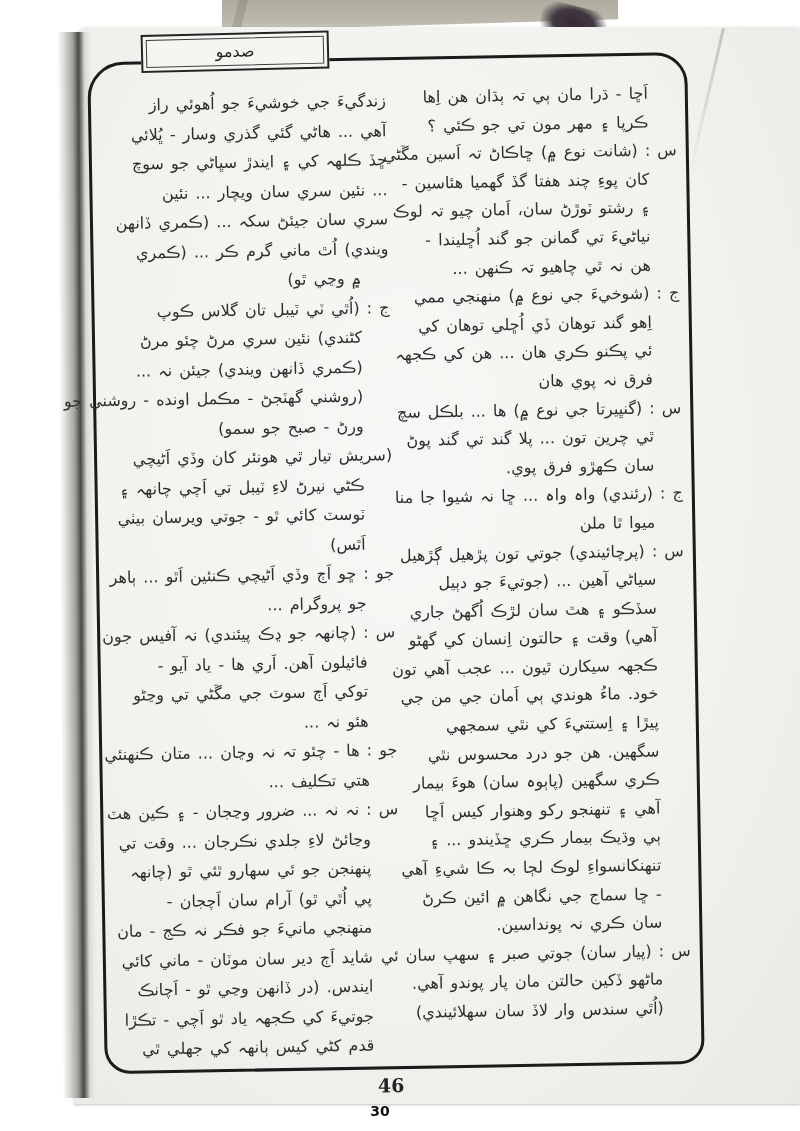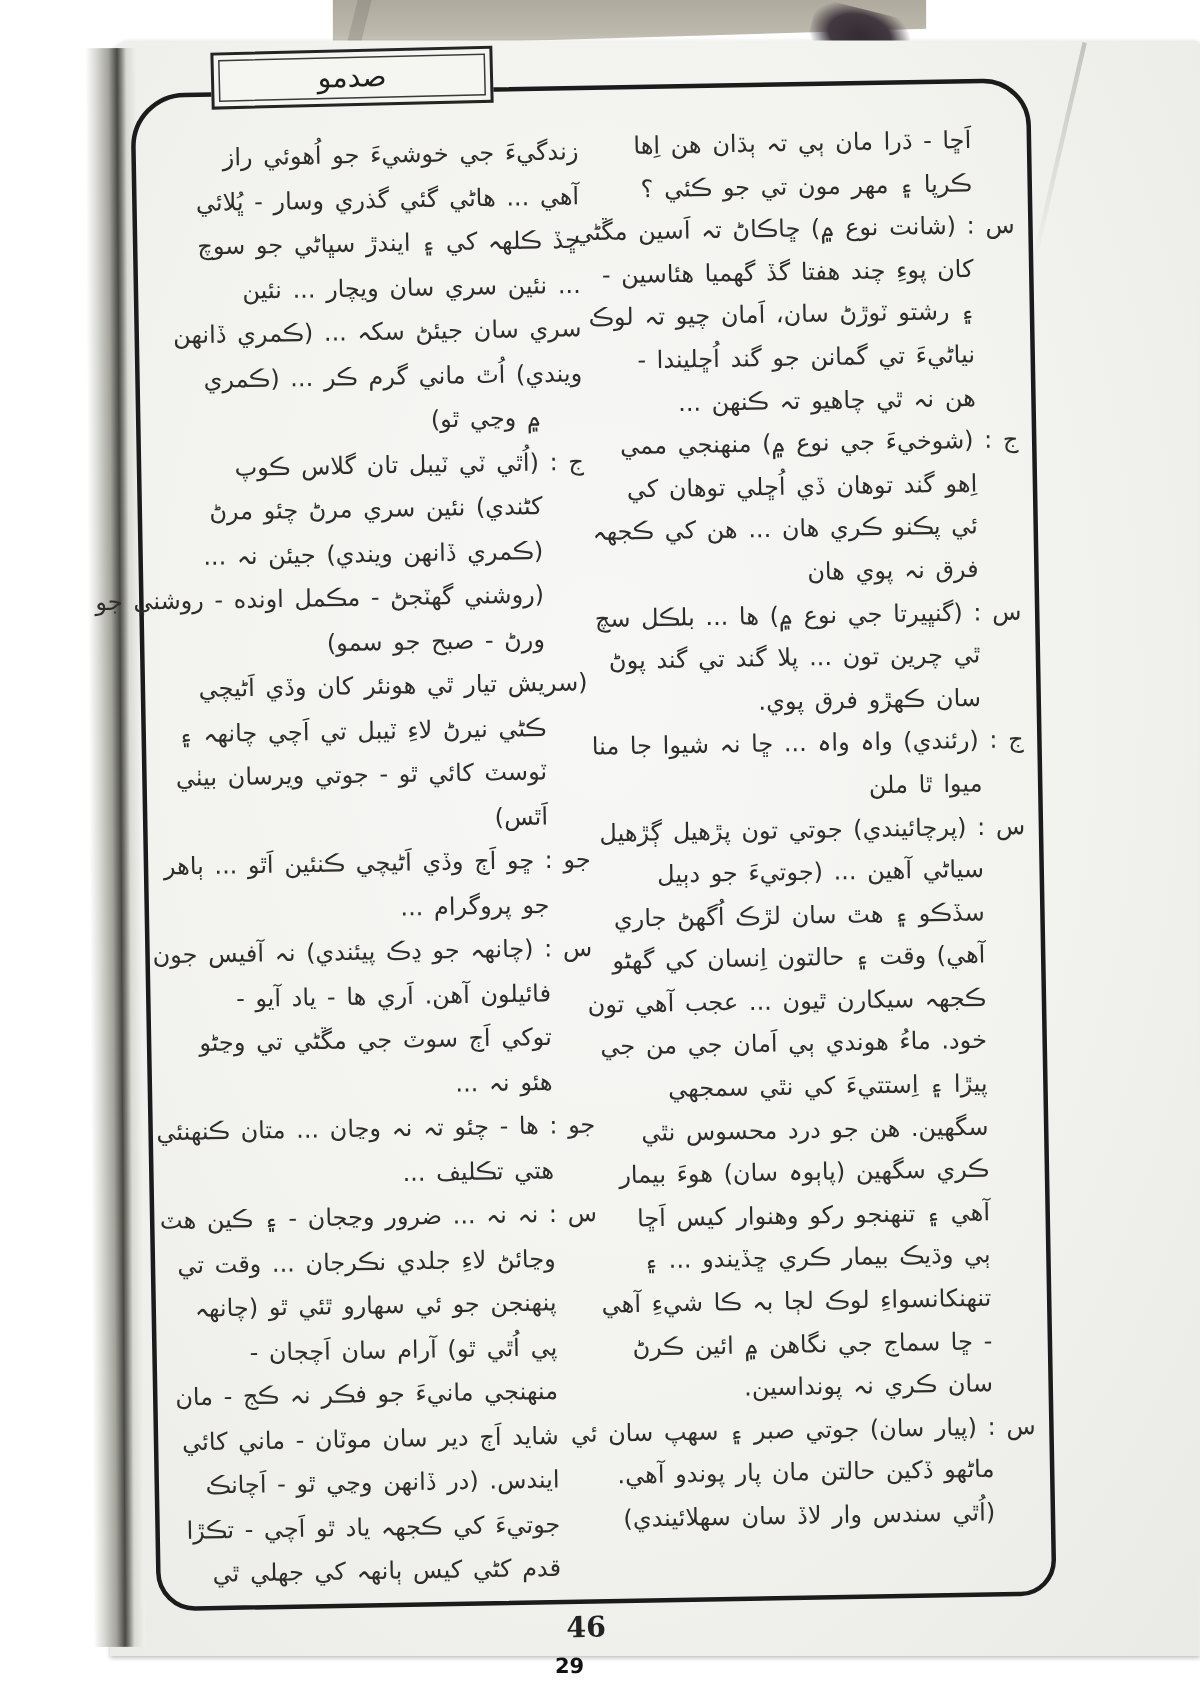--- a/index.html
+++ b/index.html
@@ -55,21 +55,21 @@
     border-radius:36px 32px 24px 26px;
   }
   .header-box{
     position:absolute;left:150px;top:30px;width:184px;height:34px;
     background:#f5f5f2;border:2px solid #242424;
     outline:1px solid #3a3a3a;outline-offset:-6px;
     display:flex;align-items:center;justify-content:center;
     transform:rotate(-.4deg);
   }
   .header-title{
-    font-size:19px;color:#1f1f1f;letter-spacing:1px;line-height:1;
+    font-size:16px;color:#1f1f1f;letter-spacing:1px;line-height:1;
   }
   
   .col{
     position:absolute;direction:rtl;text-align:right;
     color:#2e2d2c;font-size:16px;word-spacing:2px;
   }
   .col-right{left:402px;top:84px;width:282px;}
   .col-right .line{height:28.6px;line-height:28.6px;}
   .col-left{left:104px;top:86px;width:290px;}
   .col-left .line{height:29.5px;line-height:29.5px;}
@@ -172,13 +172,13 @@
       <div class="line ind">منهنجي مانيءَ جو فڪر نہ ڪج - مان</div>
       <div class="line ind">شايد اَڄ دير سان موٽان - ماني کائي</div>
       <div class="line ind">ايندس. (در ڏانهن وڃي ٿو - اَچانڪ</div>
       <div class="line ind">جوتيءَ کي ڪجهہ ياد ٿو اَچي - تڪڙا</div>
       <div class="line ind">قدم کڻي کيس ٻانهہ کي جهلي ٿي</div>
     </div>
 
   <div class="page-num">46</div>
 </div>
 
-<div class="scan-num">29</div>
+<div class="scan-num">30</div>
 
 </body></html>

